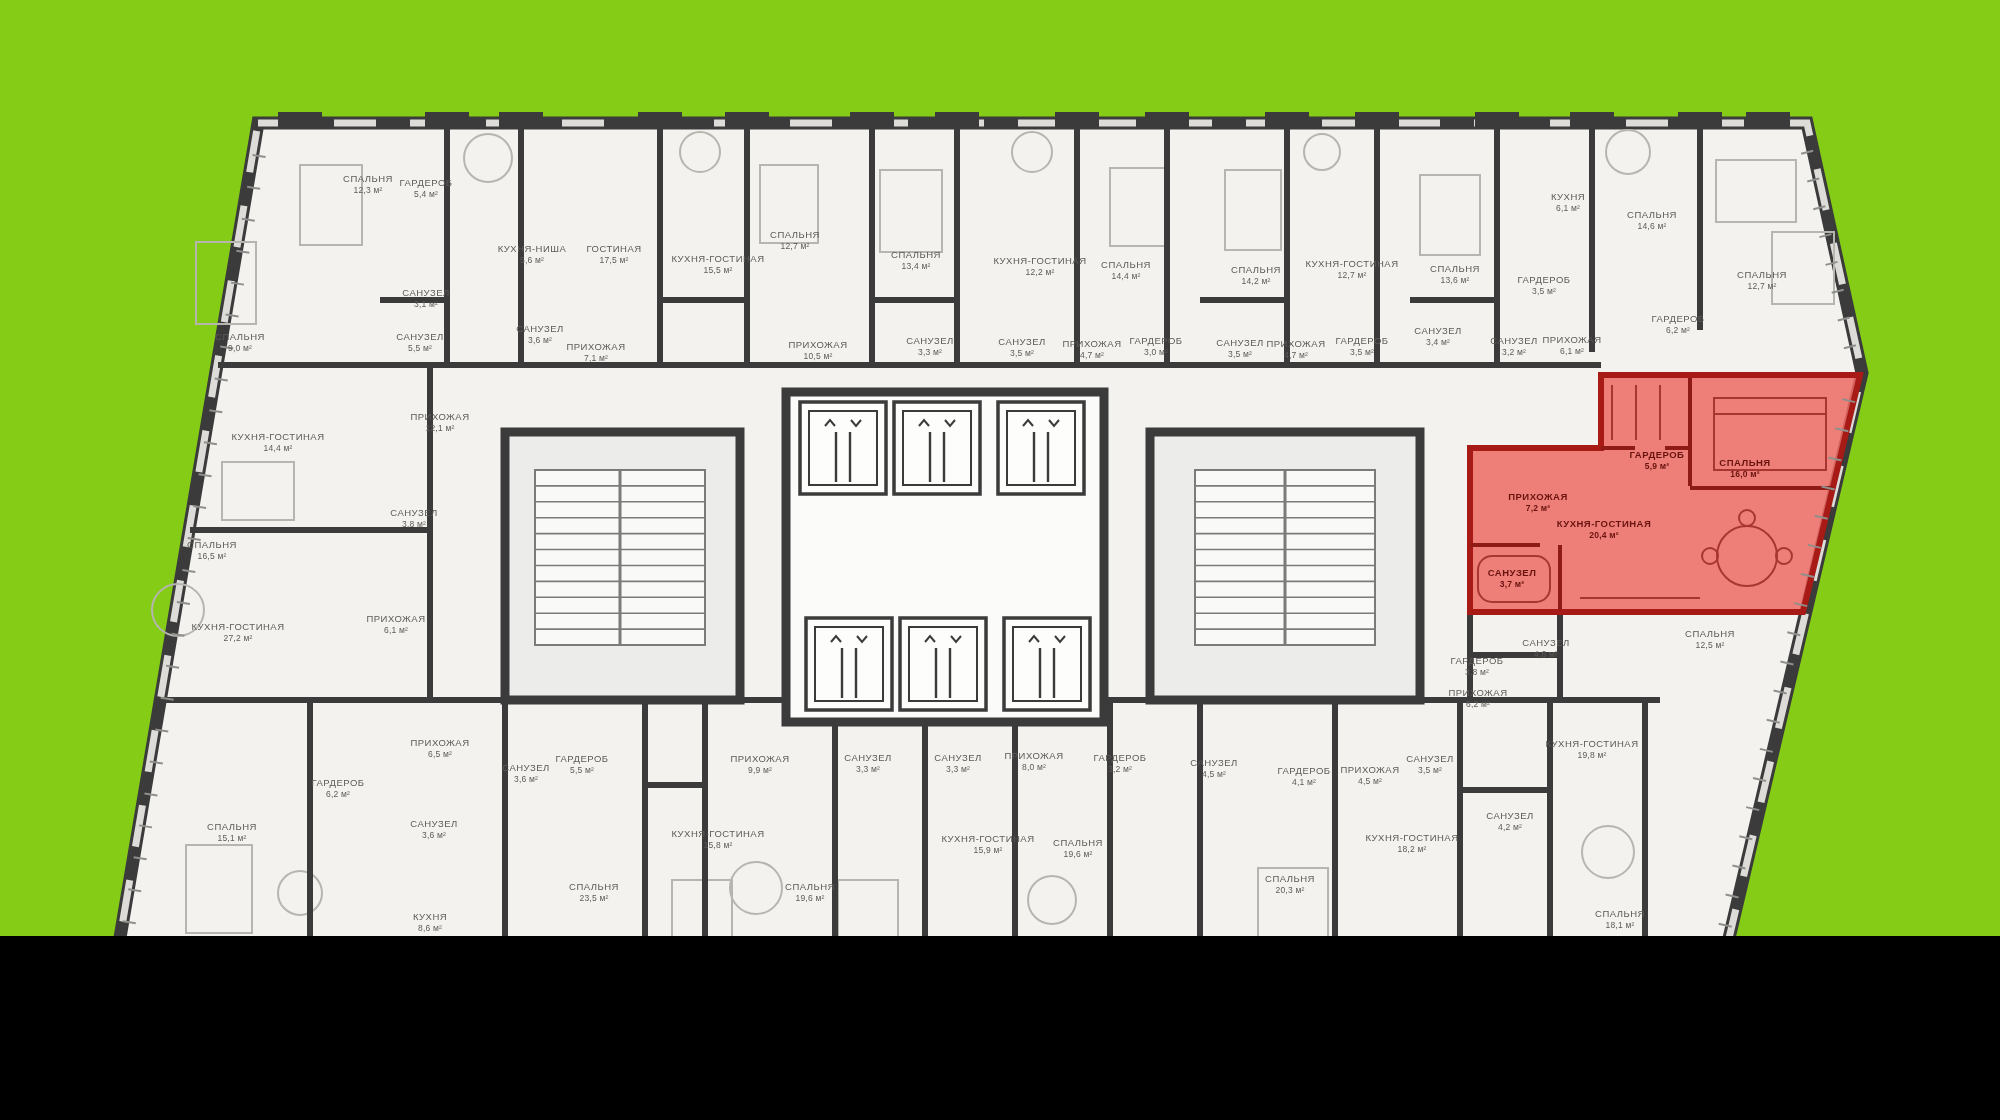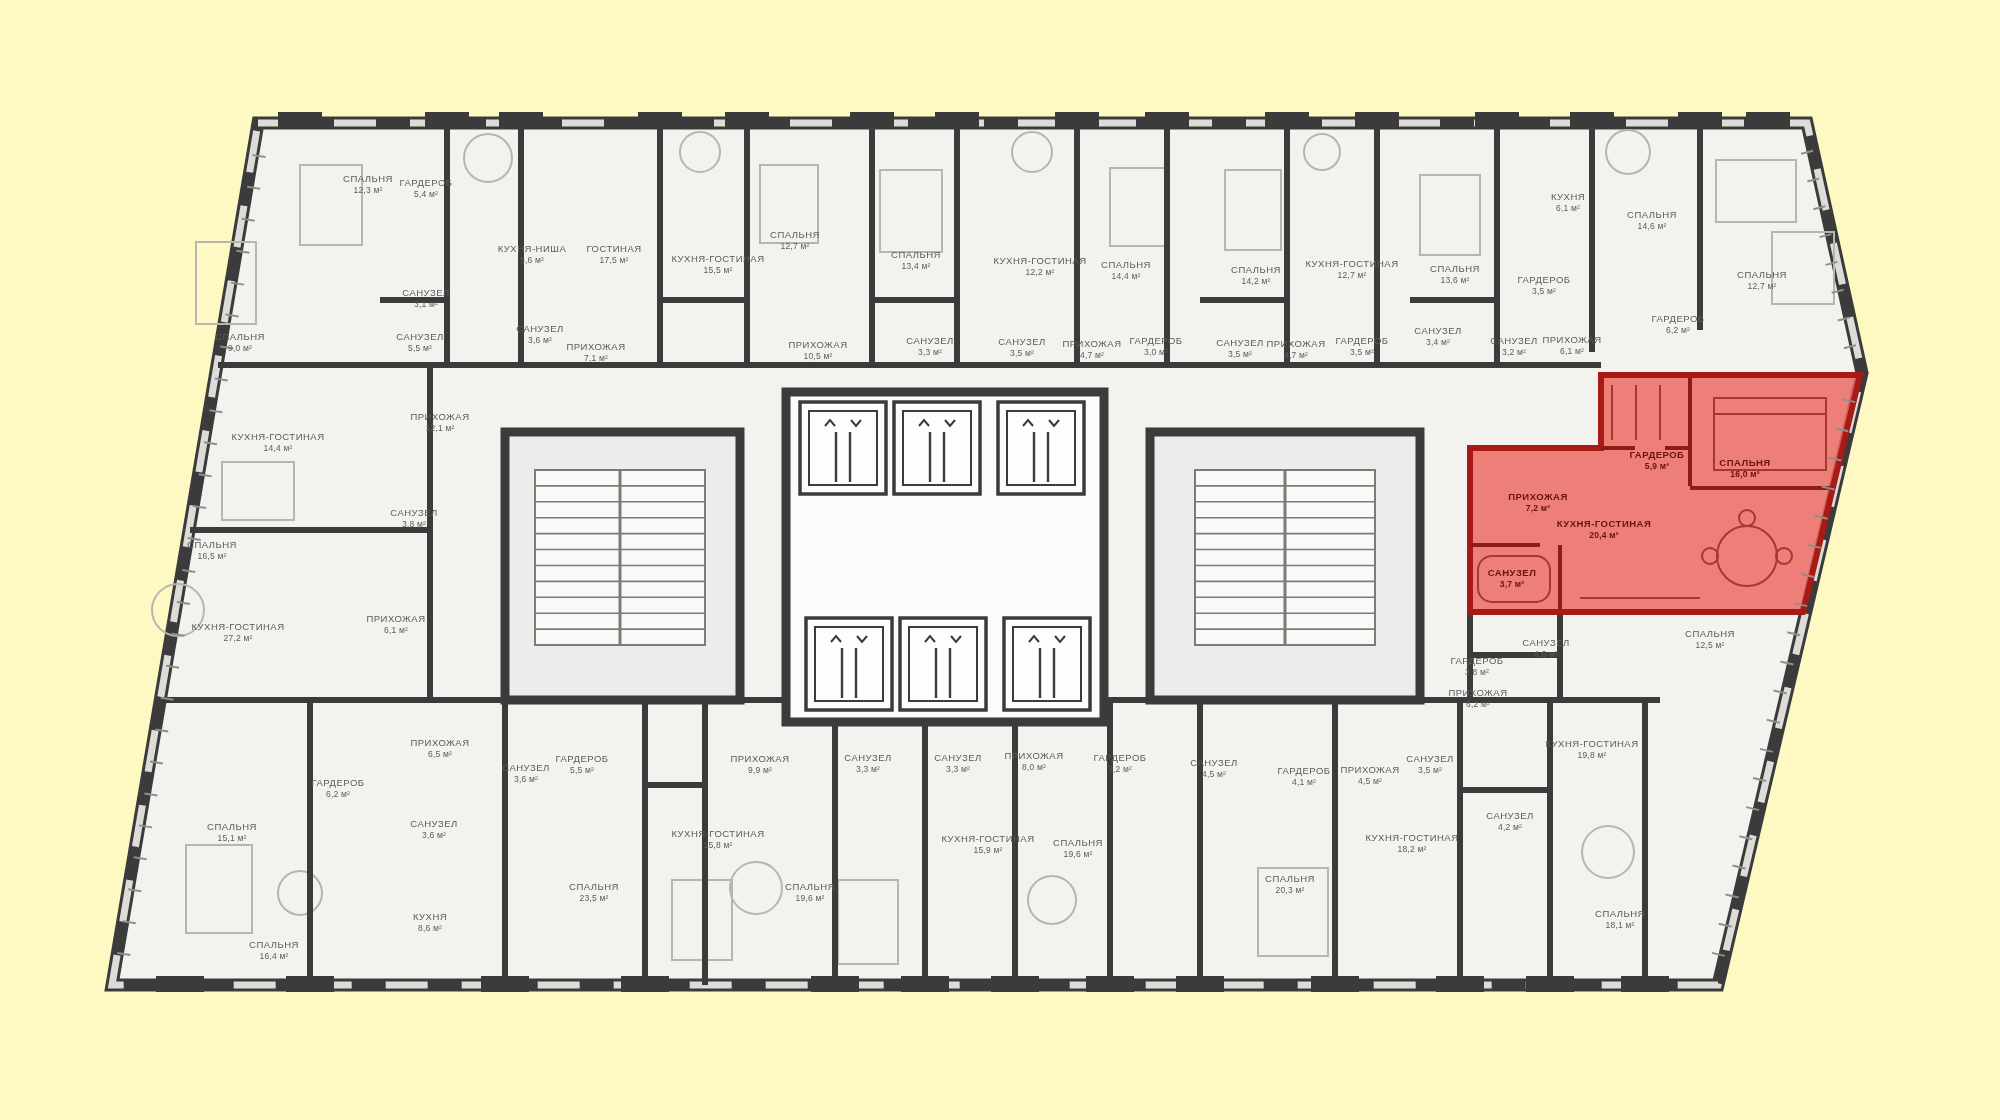--- a/index.html
+++ b/index.html
@@ -1,16 +1,16 @@
 <!DOCTYPE html>
 <html><head>
 <meta charset="utf-8">
 <style>
   html,body{margin:0;padding:0;background:#000;}
-  .stage{position:relative;width:2000px;height:1120px;background:#fef9c3;overflow:hidden;}
+  .stage{position:relative;width:2000px;height:936px;background:#84cc16;overflow:hidden;}
   svg{display:block;}
   text.lbl{font-family:"Liberation Sans",sans-serif;font-size:9.5px;letter-spacing:.5px;
            text-anchor:middle;}
   text.lbl tspan.area{font-size:8.5px;letter-spacing:.2px;}
   text.hl{font-weight:bold;}
   .apt-highlight{cursor:pointer;}
 </style>
 </head>
 <body>
 

